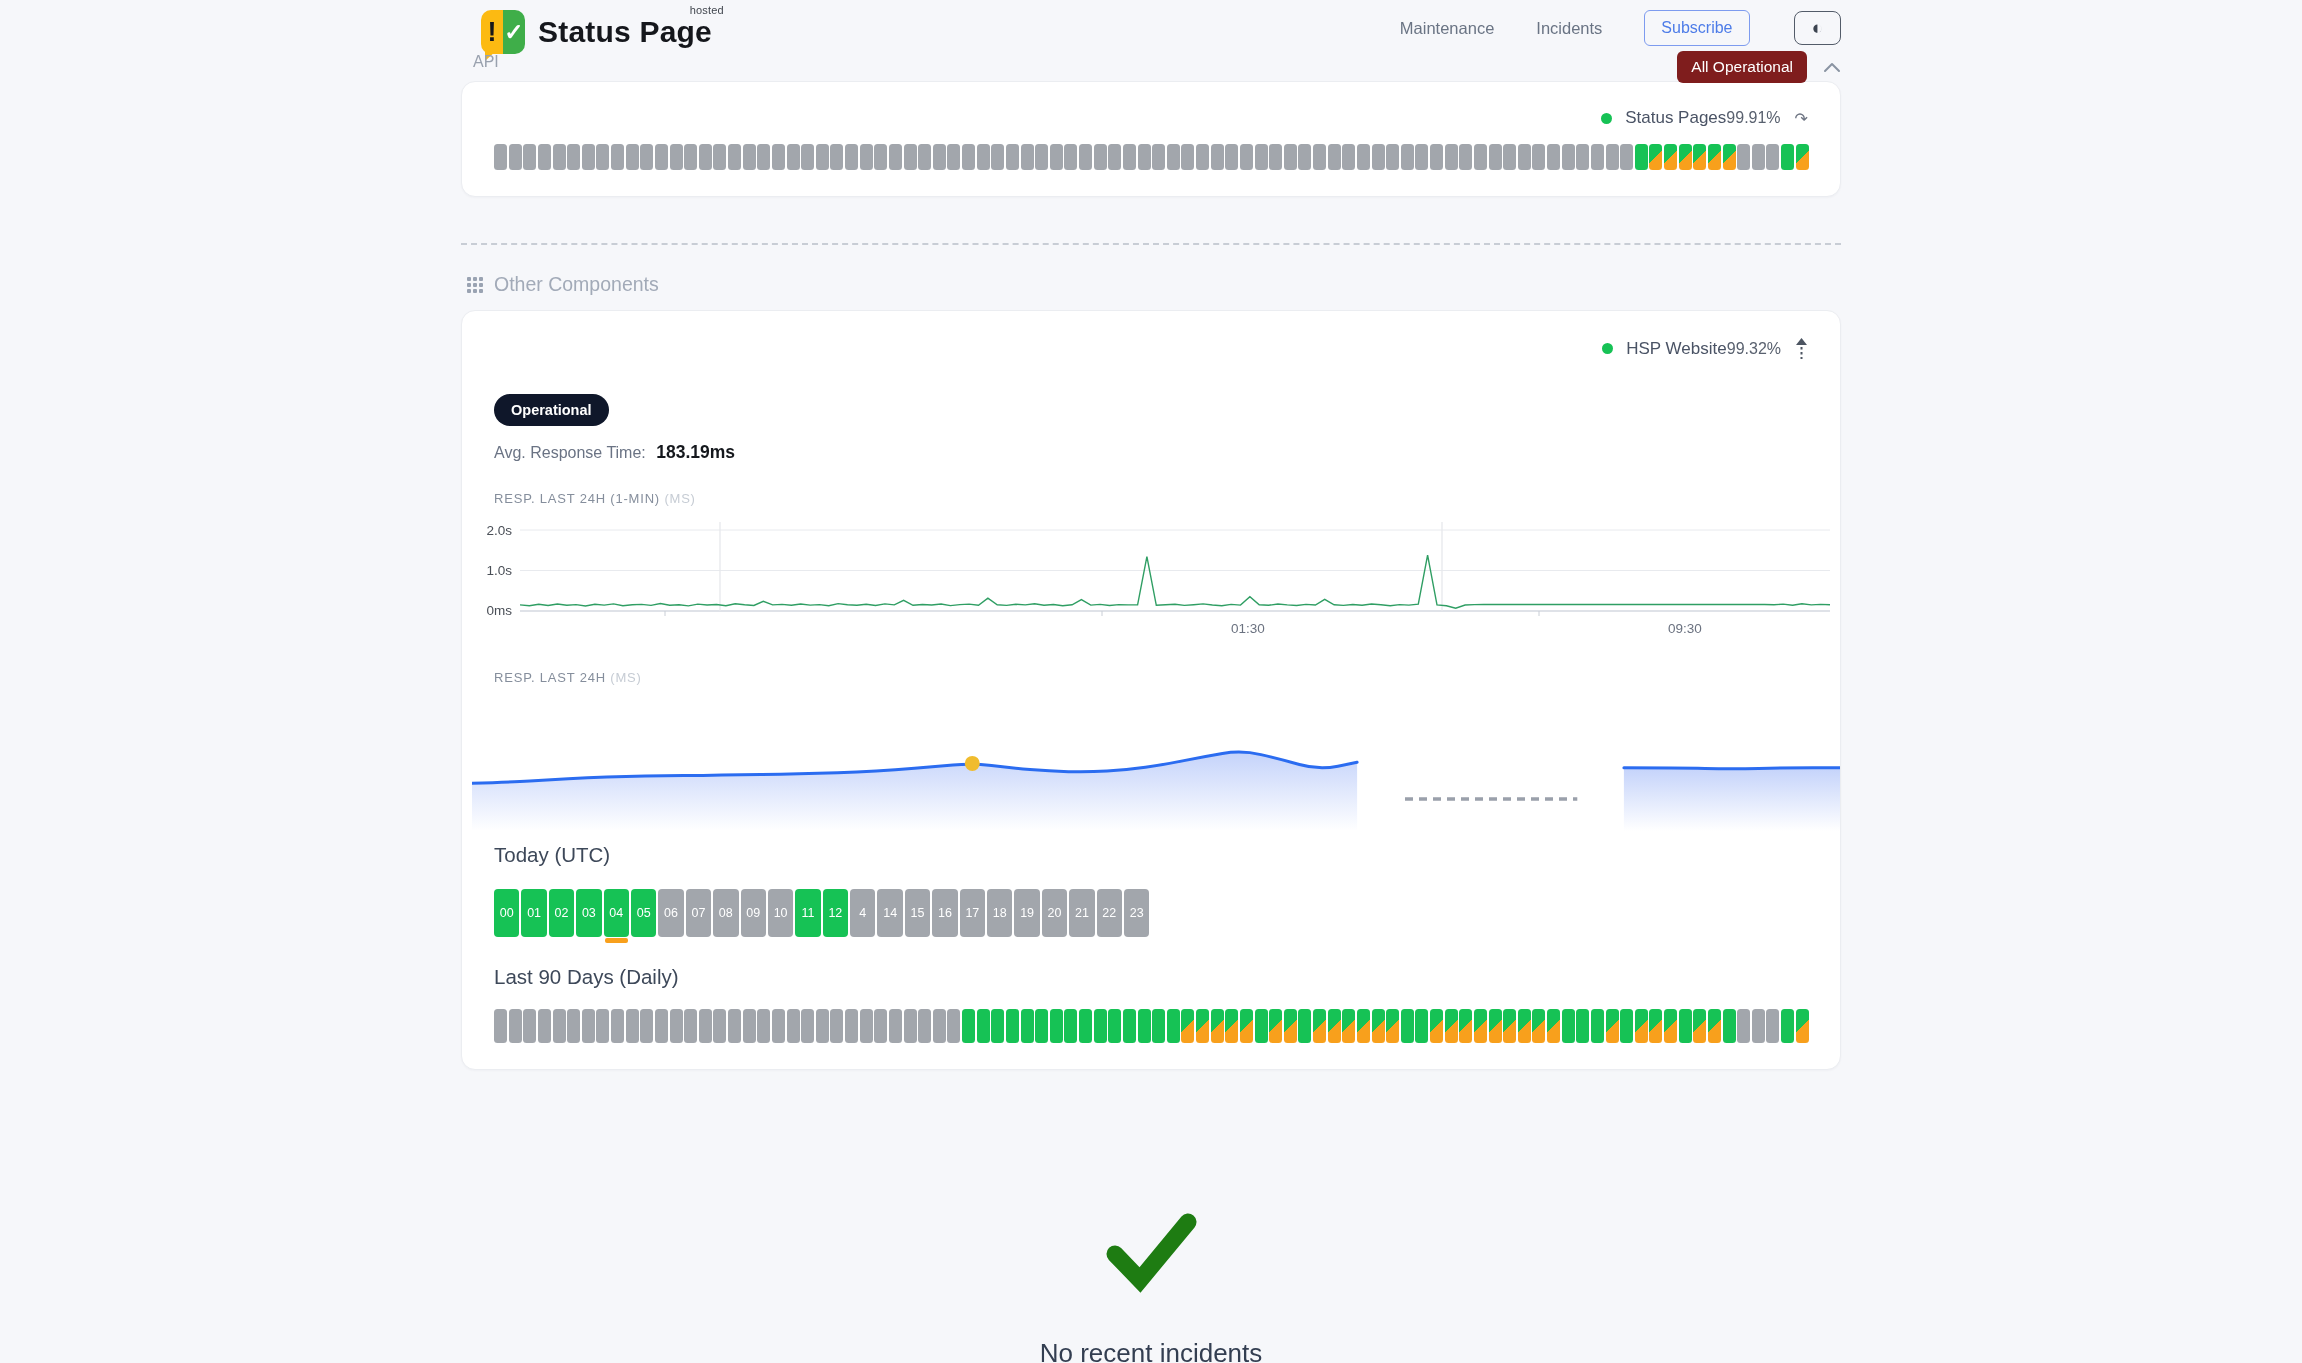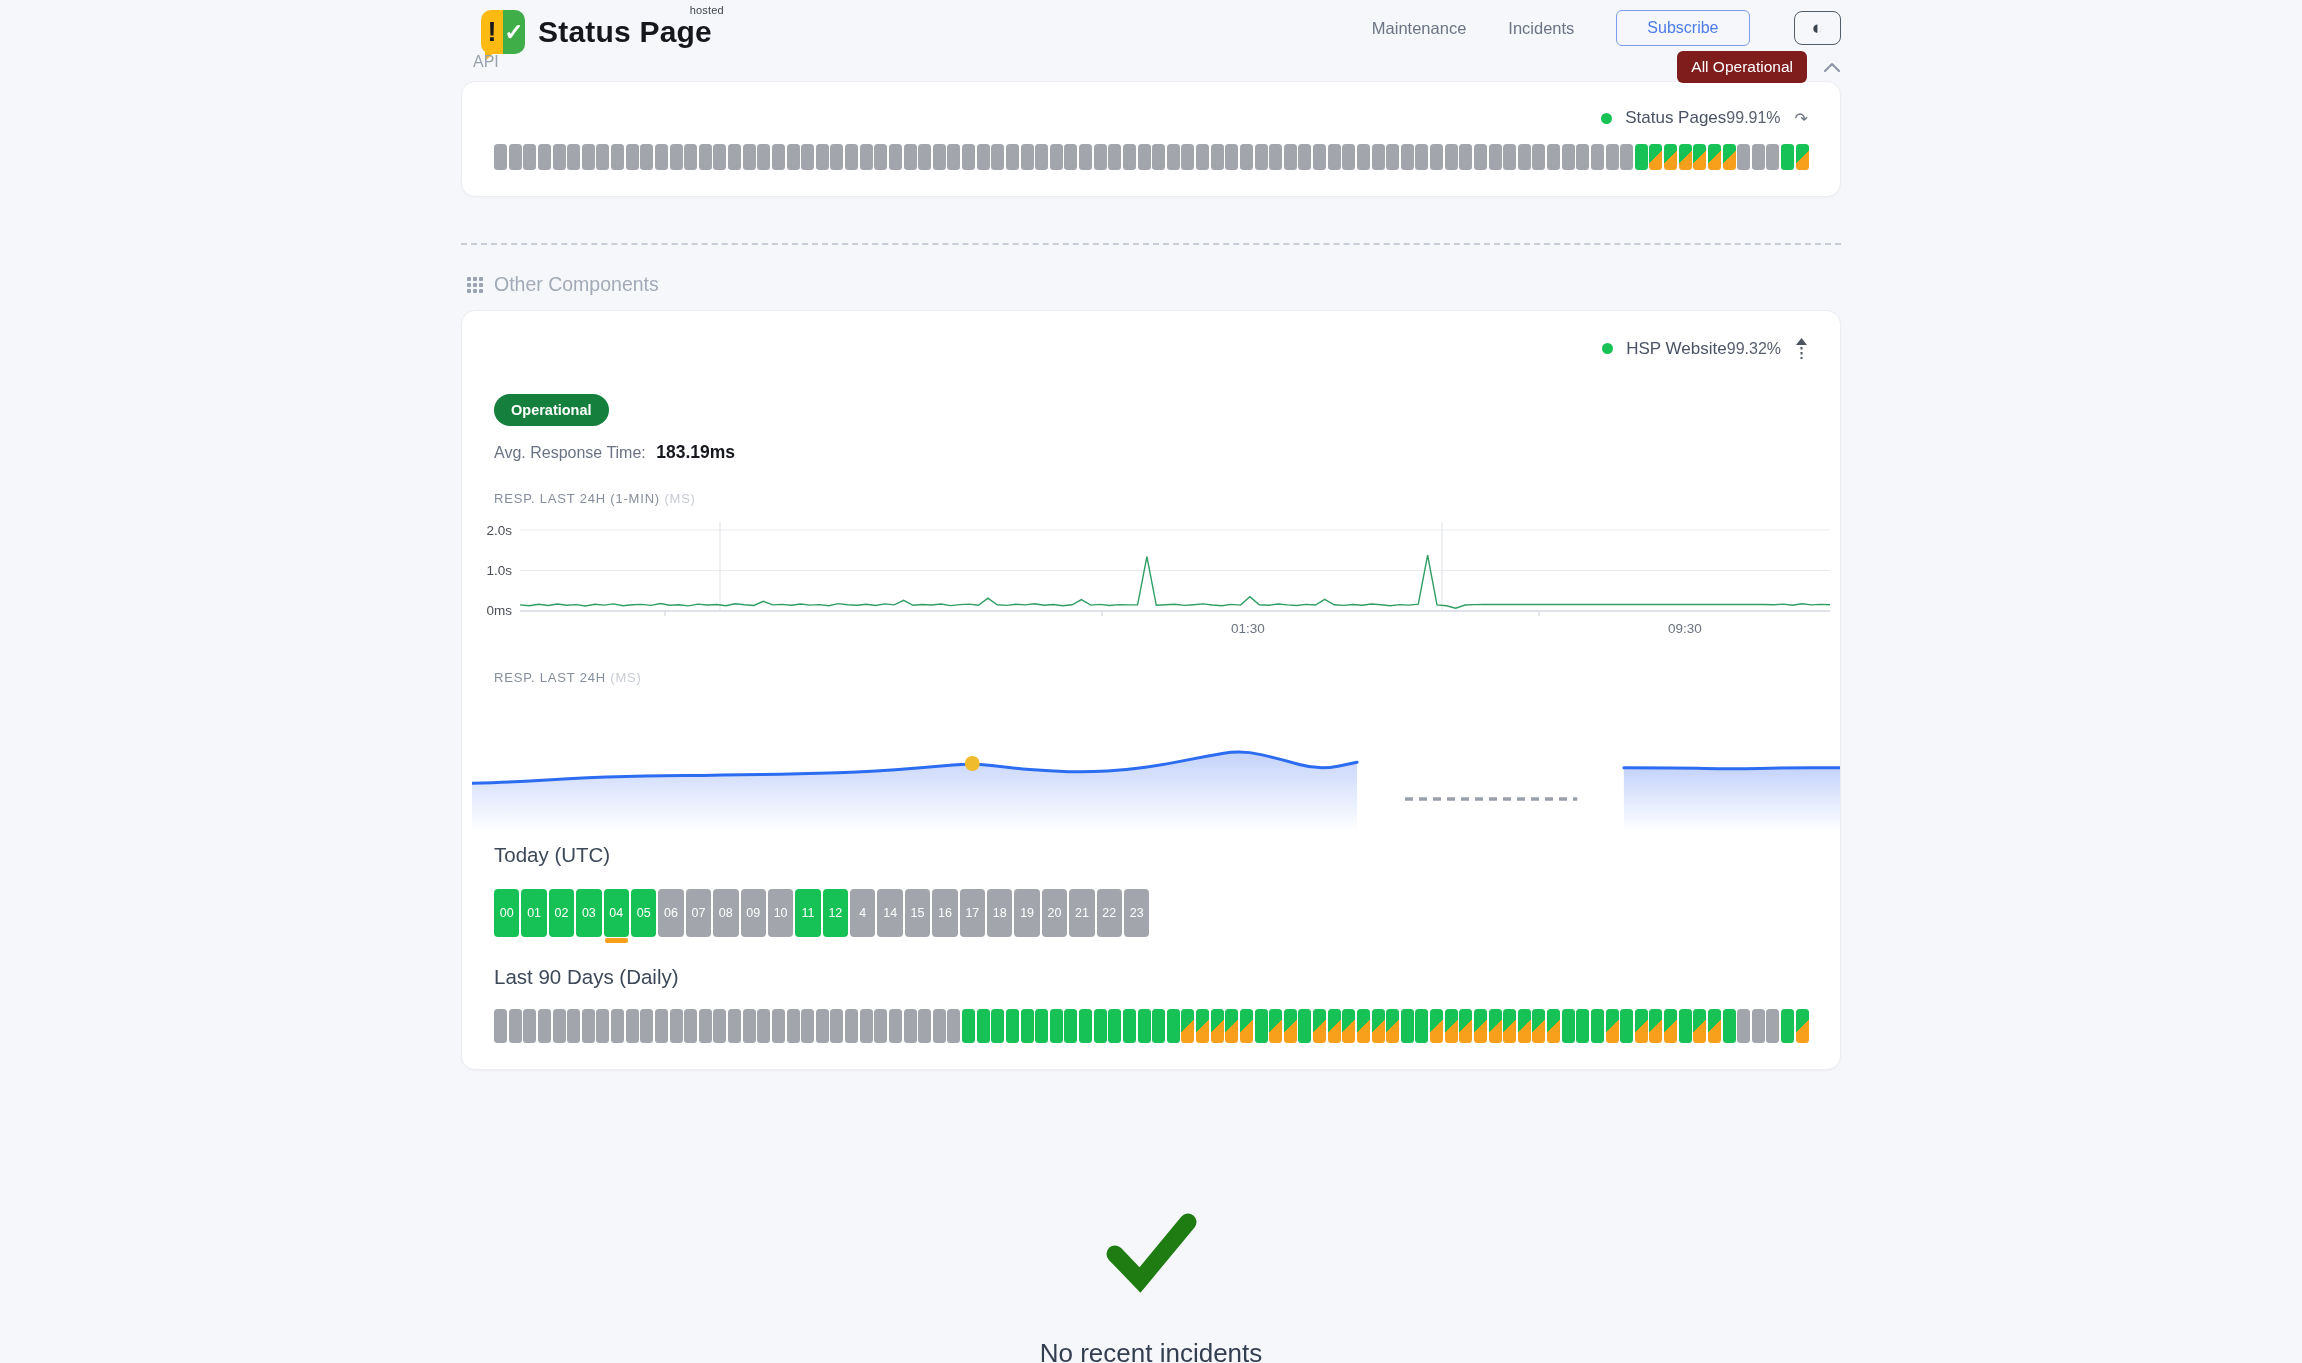--- a/index.html
+++ b/index.html
@@ -22,21 +22,21 @@
   .brand-half.green{background:#3fae49;color:#ffffff;font-size:23px;}
   .brand-tail{position:absolute;left:4px;bottom:-7px;width:0;height:0;
     border-top:11px solid #fcba12;border-right:12px solid transparent;}
   .brand-text{font-size:30px;font-weight:700;color:#15171c;position:relative;letter-spacing:.2px;padding-right:8px;}
   .brand-sup{position:absolute;top:-11px;right:-4px;font-size:11px;font-weight:400;color:#41464e;}
 
   .nav-right{display:flex;flex-direction:column;align-items:flex-end;gap:5px;}
   .nav-row{display:flex;align-items:center;gap:42px;}
   .nav-link{color:#6a7484;font-size:16.5px;cursor:pointer;}
   .subscribe-btn{border:1.5px solid #7d9bef;color:#4d7ce8;background:transparent;border-radius:6px;
-    padding:8px 30px;font-size:16px;font-family:inherit;cursor:pointer;}
+    padding:8px 16px;font-size:16px;font-family:inherit;cursor:pointer;}
   .theme-btn{border:1.5px solid #535c69;color:#3c4450;background:transparent;border-radius:8px;
     padding:5px 17px;font-size:19px;line-height:1.2;cursor:pointer;margin-left:2px;}
   .badge-row{display:flex;align-items:center;gap:16px;}
   .status-pill-badge{background:#7f1d1d;color:#fff;font-size:15.5px;padding:7px 14px;border-radius:6px;}
 
   
   .api-label{font-size:16px;color:#99a1ae;margin:-30px 0 10px 12px;position:relative;}
   .card{background:#ffffff;border:1px solid #ebedf1;border-radius:14px;padding:26px 32px;
     box-shadow:0 1px 2px rgba(20,30,60,.03);}
   .comp-row{display:flex;justify-content:flex-end;align-items:center;}
@@ -50,21 +50,21 @@
   .bar.g{background:#16c255;}
   .bar.m{background:linear-gradient(135deg,#16c255 50%,#f8a01c 50%);}
 
   .divider{border:none;border-top:2px dashed #c8cdd5;margin:46px 0 28px;}
 
   .section-head{display:flex;align-items:center;gap:11px;margin:0 0 14px 6px;}
   .grid-icon{display:grid;grid-template-columns:repeat(3,4px);grid-auto-rows:4px;gap:2px;}
   .grid-icon span{background:#9aa3b2;border-radius:1px;}
   .section-title{font-size:19.5px;color:#a2aab8;}
 
-  .pill{display:inline-block;background:#15803d;color:#fff;font-size:14.5px;font-weight:700;
+  .pill{display:inline-block;background:#0f172a;color:#fff;font-size:14.5px;font-weight:700;
     padding:8px 17px;border-radius:999px;margin-top:34px;}
   .avg-row{margin-top:16px;font-size:16px;color:#6a7384;}
   .avg-val{color:#15181d;font-weight:700;font-size:17.5px;margin-left:6px;}
   .chart-label{margin-top:28px;font-size:13px;letter-spacing:.8px;color:#858e9c;}
   .chart-label .unit{color:#c6ccd4;}
   .full-bleed{margin-left:-22px;margin-right:-22px;display:block;}
   .chart-svg{display:block;margin-top:8px;}
   .ytick{font-size:13.5px;fill:#4a4f57;}
   .xtick{font-size:13.5px;fill:#6b7280;}
 

